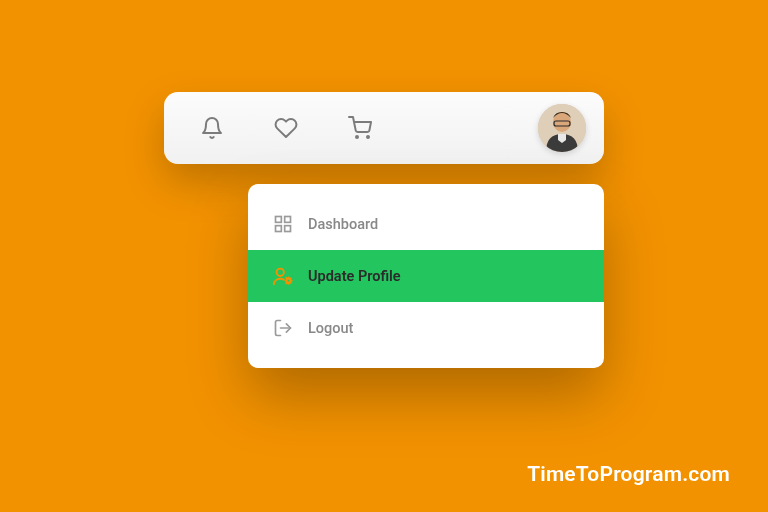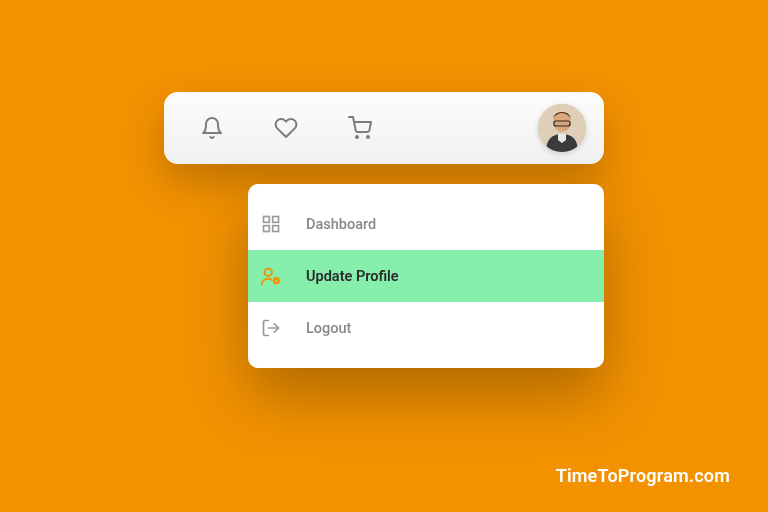--- a/index.html
+++ b/index.html
@@ -53,47 +53,47 @@
     width: 356px;
     background: #ffffff;
     border-radius: 10px;
     box-shadow: 0 28px 60px rgba(0,0,0,0.28);
     padding: 14px 0;
   }
   .menu-item {
     display: flex;
     align-items: center;
     height: 52px;
-    padding: 0 12px;
-    gap: 24px;
+    padding: 0 24px;
+    gap: 14px;
     cursor: pointer;
     color: #888888;
     font-size: 14.5px;
     font-weight: 500;
   }
   .menu-item .mi-icon {
     width: 22px;
     height: 22px;
     display: flex;
     align-items: center;
     justify-content: center;
     color: #9a9a9a;
   }
   .menu-item.active {
-    background: #86efac;
+    background: #22c55e;
     color: #2b2b2b;
     font-weight: 600;
   }
   .menu-item.active .mi-icon { color: #f39200; }
   .watermark {
     position: absolute;
     right: 38px;
     bottom: 26px;
     color: #ffffff;
-    font-size: 18px;
+    font-size: 21px;
     font-weight: 600;
     letter-spacing: 0.2px;
     margin-top: 40px;
   }
 </style>
 </head>
 <body>
 
 <div class="toolbar">
   <div class="icon-btn">

